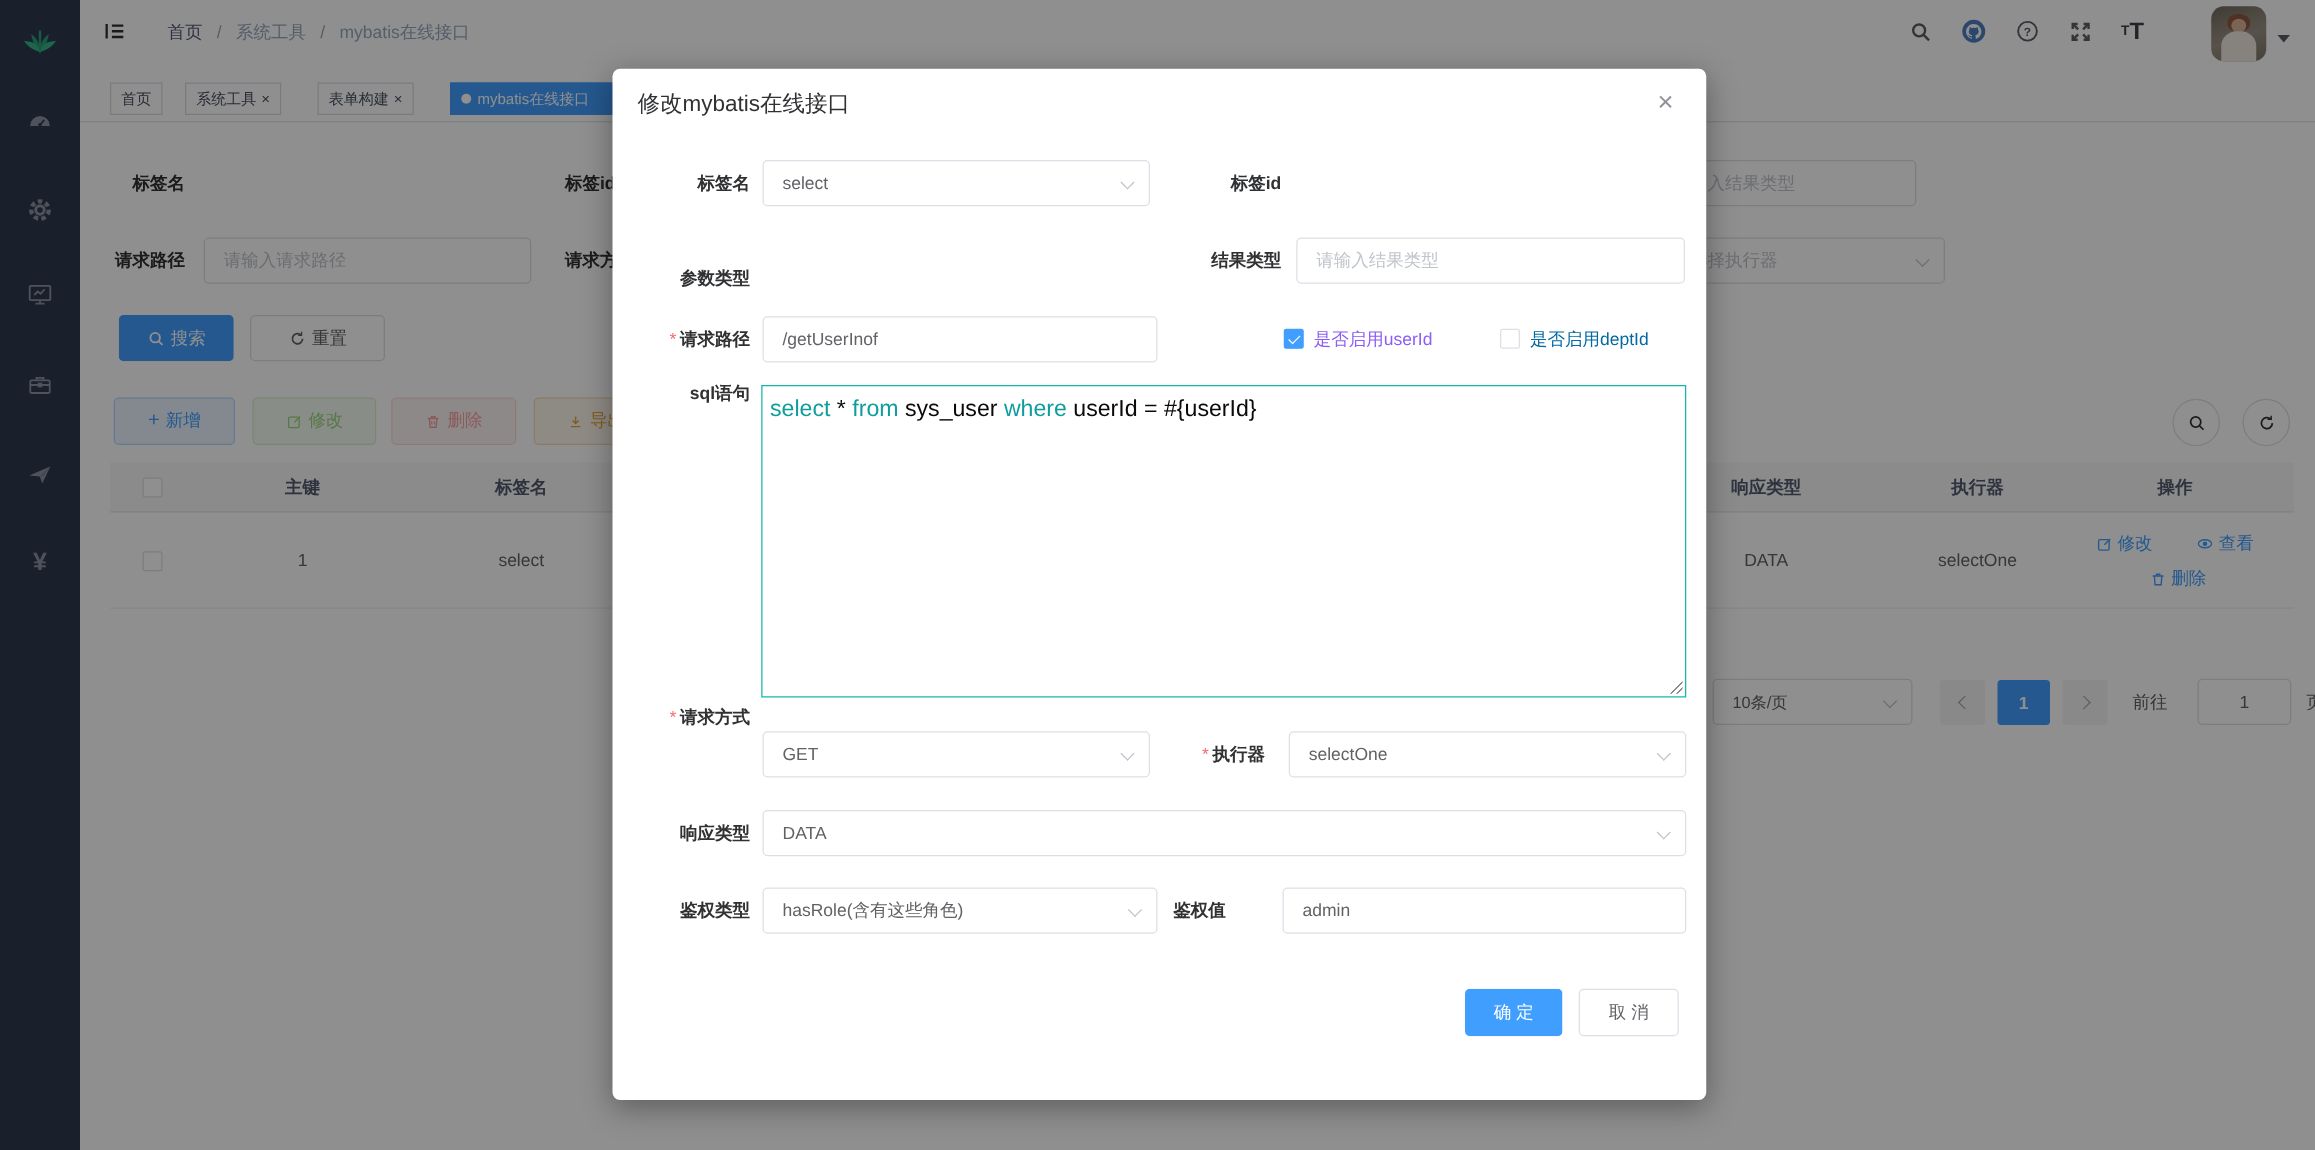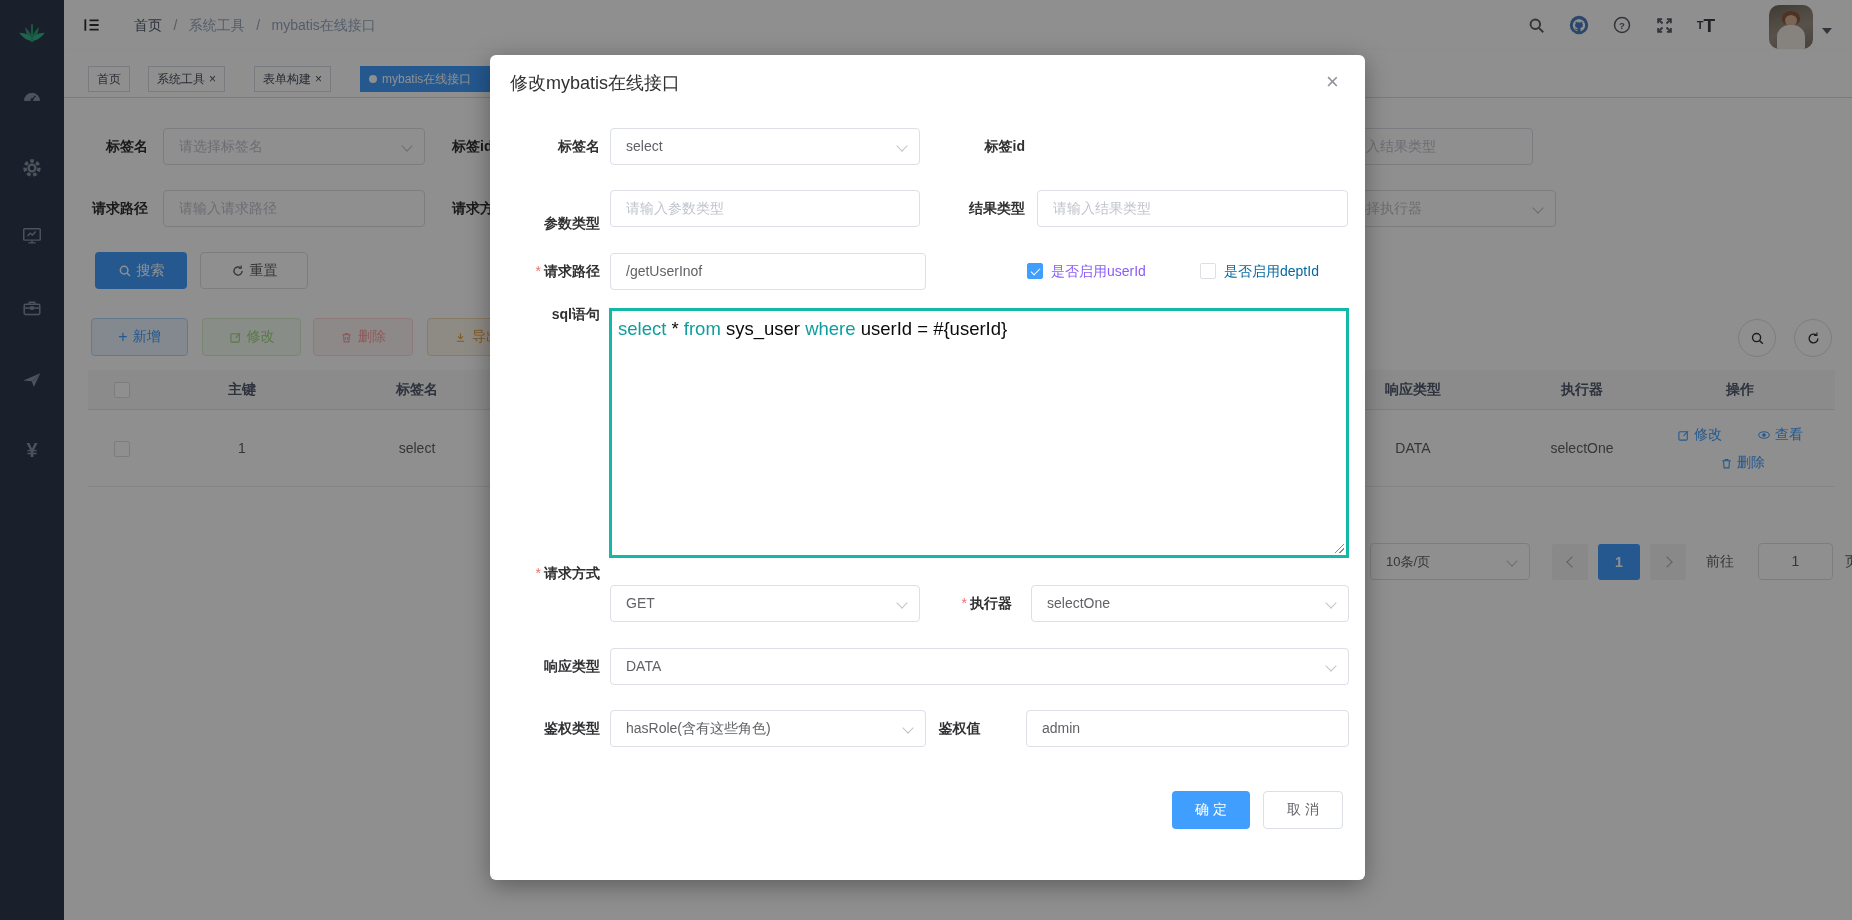--- a/index.html
+++ b/index.html
@@ -47,21 +47,21 @@
   .pagebox{position:absolute;height:36px;border-radius:3px;display:flex;align-items:center;justify-content:center;font-size:14px;cursor:pointer;}
   .pg-grey{background:#f4f4f5;color:#606266;}
   .pg-active{background:#409EFF;color:#fff;font-weight:bold;}
   .pchev{width:8px;height:8px;border-left:1.5px solid #a8abb2;border-bottom:1.5px solid #a8abb2;}
   
   .overlay{left:0;top:0;width:1852px;height:920px;background:rgba(0,0,0,0.44);z-index:10;}
   .modal{left:490px;top:55px;width:875px;height:825px;background:#fff;border-radius:6px;z-index:20;
          box-shadow:0 6px 24px rgba(0,0,0,.35);}
   .modal .abs{position:absolute;}
   .star{color:#f56c6c;margin-right:3px;font-weight:normal;}
-  .sqlbox{border:3px solid #14b8a6;background:#fff;}
+  .sqlbox{border:1px solid #14b8a6;background:#fff;}
   .sqlline{font-size:18.5px;line-height:26px;color:#0a0a0a;white-space:pre;}
   .sqlline .kw{color:#0f9d9d;}
   .rsz{position:absolute;right:2px;bottom:2px;width:11px;height:11px;cursor:nwse-resize;
        background:linear-gradient(135deg,transparent 0 55%,#888 55% 62%,transparent 62% 75%,#888 75% 82%,transparent 82%);}
   .cklabel{font-size:14px;line-height:37px;cursor:pointer;white-space:nowrap;}
   svg{display:block;}
 </style>
 </head>
 <body>
 
@@ -178,23 +178,20 @@
       <span>表单构建</span><span class="x">×</span>
     </div>
     <div class="tag active" style="left:296px;width:175px;">
       <span class="dot"></span><span>mybatis在线接口</span>
     </div>
   </div>
 
   <div class="abs" style="left:64px;top:98px;width:1788px;height:822px;background:#fff;">
 
     <div class="abs lbl" style="left:-9px;top:30px;width:93px;">标签名</div>
-    <div class="abs sel" style="left:99px;top:30px;width:262px;">
-      <span class="ph">请选择标签名</span><i class="chev"></i>
-    </div>
     <div class="abs lbl" style="left:388px;top:30px;">标签id</div>
     <div class="abs inp" style="left:1258px;top:30px;width:211px;">
       <span class="ph">请输入结果类型</span>
     </div>
 
     <div class="abs lbl" style="left:-9px;top:92px;width:93px;">请求路径</div>
     <div class="abs inp" style="left:99px;top:92px;width:262px;">
       <span class="ph">请输入请求路径</span>
     </div>
     <div class="abs lbl" style="left:388px;top:92px;">请求方式</div>
@@ -314,23 +311,20 @@
     <div class="abs" style="left:20px;top:16px;font-size:18px;color:#303133;">修改mybatis在线接口</div>
     <div class="abs" style="left:832px;top:10px;font-size:22px;color:#909399;cursor:pointer;padding:4px;">×</div>
 
     <div class="abs lbl" style="left:0;top:73px;width:110px;">标签名</div>
     <div class="abs sel" style="left:120px;top:73px;width:310px;">
       <span>select</span><i class="chev"></i>
     </div>
     <div class="abs lbl" style="left:420px;top:73px;width:115px;">标签id</div>
 
     <div class="abs lbl" style="left:0;top:150px;width:110px;font-family:Liberation Serif, serif;">参数类型</div>
-    <div class="abs inp" style="left:120px;top:135px;width:310px;">
-      <span class="ph">请输入参数类型</span>
-    </div>
     <div class="abs lbl" style="left:420px;top:135px;width:115px;">结果类型</div>
     <div class="abs inp" style="left:547px;top:135px;width:311px;">
       <span class="ph">请输入结果类型</span>
     </div>
 
     <div class="abs lbl" style="left:0;top:198px;width:110px;">
       <span class="star">*</span><span>请求路径</span>
     </div>
     <div class="abs inp" style="left:120px;top:198px;width:316px;">
       <span>/getUserInof</span>

